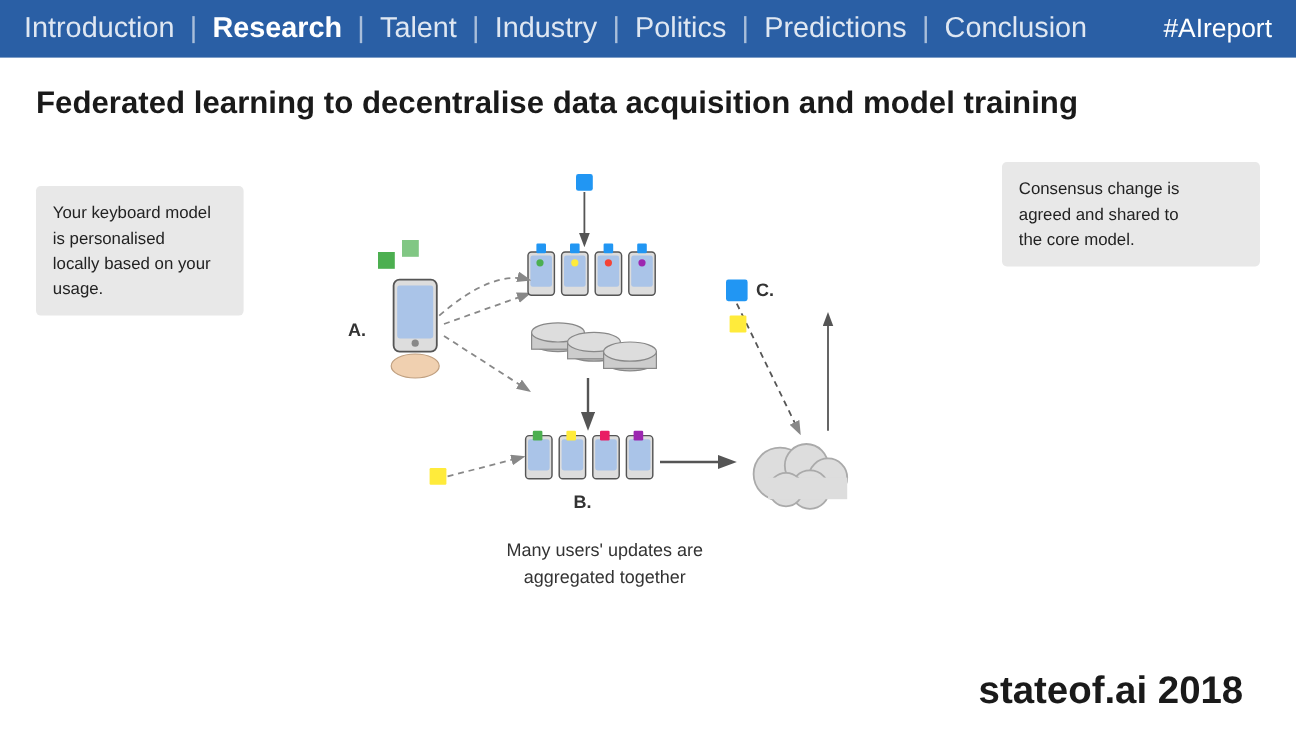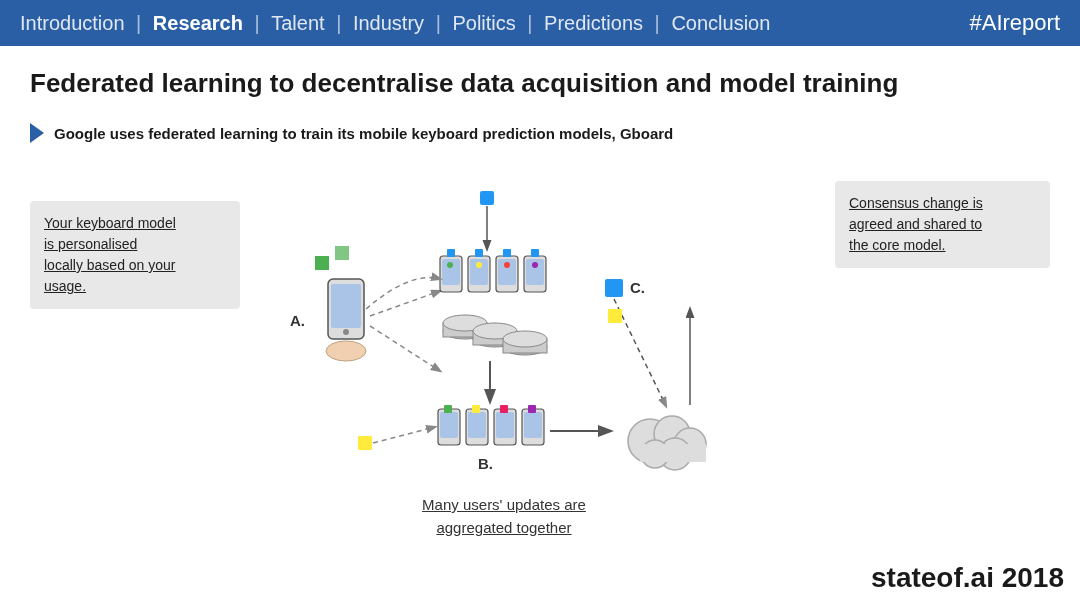--- a/index.html
+++ b/index.html
@@ -14,21 +14,21 @@
     
     #header {
       background: #2a5fa5;
       color: #fff;
       padding: 10px 20px;
       display: flex;
       align-items: center;
       justify-content: space-between;
     }
     #header .nav {
-      font-size: 20px;
+      font-size: 24px;
       color: rgba(255,255,255,0.85);
     }
     #header .nav span.active {
       font-weight: bold;
       color: #fff;
     }
     #header .nav span.separator {
       margin: 0 6px;
       opacity: 0.7;
     }
@@ -40,21 +40,21 @@
 
     
     #main {
       padding: 22px 30px 10px 30px;
     }
 
     #page-title {
       font-size: 26px;
       font-weight: bold;
       color: #1a1a1a;
-      margin-bottom: 24px;
+      margin-bottom: 14px;
     }
 
     #subtitle-row {
       display: flex;
       align-items: center;
       margin-bottom: 18px;
     }
     #subtitle-arrow {
       width: 0;
       height: 0;
@@ -80,27 +80,26 @@
 
     
     .info-box {
       position: absolute;
       background: #e8e8e8;
       border-radius: 4px;
       padding: 12px 14px;
       font-size: 14px;
       color: #222;
       line-height: 1.5;
-      text-decoration: underline;
     }
 
     #box-left {
       left: 0;
       top: 40px;
-      width: 210px;
+      width: 173px;
     }
 
     #box-right {
       right: 0;
       top: 20px;
       width: 215px;
     }
 
     #box-bottom {
       left: 344px;
@@ -118,22 +117,22 @@
       left: 180px;
       top: 0;
       width: 620px;
       height: 380px;
     }
 
     
     #footer {
       position: absolute;
       bottom: 14px;
-      right: 16px;
-      font-size: 28px;
+      right: 44px;
+      font-size: 32px;
       font-weight: bold;
       color: #1a1a1a;
     }
     #footer span.state { color: #1a1a1a; }
   </style>
 </head>
 <body>
 
 <div id="header">
   <div class="nav">
@@ -150,24 +149,20 @@
     <span>Predictions</span>
     <span class="separator"> | </span>
     <span>Conclusion</span>
   </div>
   <div class="hashtag">#AIreport</div>
 </div>
 
 <div id="main">
   <div id="page-title">Federated learning to decentralise data acquisition and model training</div>
 
-  <div id="subtitle-row">
-    <div id="subtitle-arrow"></div>
-    <div id="subtitle">Google uses federated learning to train its mobile keyboard prediction models, Gboard</div>
-  </div>
 
   <div id="diagram-area">
 
     <div class="info-box" id="box-left">
       Your keyboard model<br>is personalised<br>locally based on your<br>usage.
     </div>
 
     <div class="info-box" id="box-right">
       Consensus change is<br>agreed and shared to<br>the core model.
     </div>

